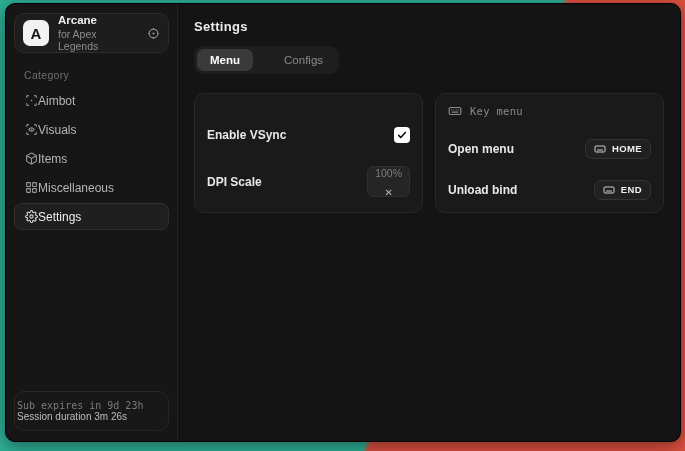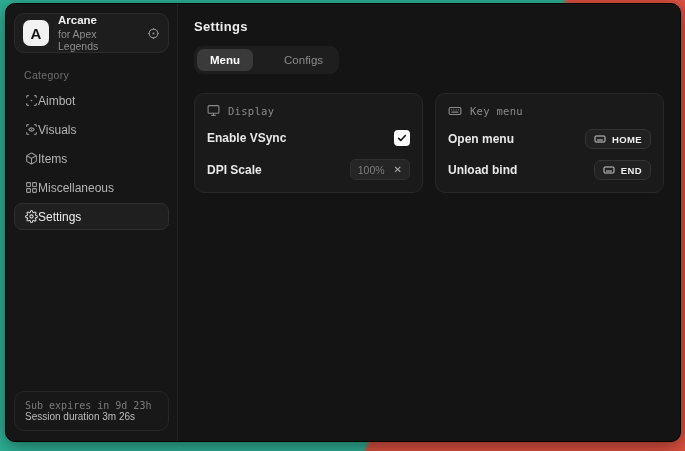--- a/index.html
+++ b/index.html
@@ -41,21 +41,21 @@
     display:flex; align-items:center; height:27px;
     padding:0 10px; border-radius:8px; border:1px solid transparent;
     color:#b5b5b5; font-size:12px; cursor:pointer;
   }
   .nav-item .icon{ display:flex; color:#9a9a9a; }
   .nav-item.active{ background:#1f1f1f; border-color:#2f2f2f; color:#ededed; }
   .nav-item.active .icon{ color:#d8d8d8; }
   .spacer{ flex:1; }
   .footer-card{
     border:1px solid #272727; border-radius:10px; background:#181818;
-    padding:8px 10px;
+    padding:8px 2px;
   }
   .sub-line{ font-family:"DejaVu Sans Mono", monospace; font-size:10px; color:#7c7c7c; }
   .dur-line{ font-size:10px; color:#bdbdbd; }
   
   .main{ flex:1; background:#141414; padding:15px 16px; }
   .page-title{ color:#ededed; font-size:13px; font-weight:bold; letter-spacing:.3px; }
   .tabs{
     display:inline-flex; gap:18px; background:#1e1e1e; border-radius:9px;
     padding:3px; margin-top:12px;
   }
@@ -68,36 +68,36 @@
     flex:1; background:#1a1a1a; border:1px solid #282828; border-radius:10px;
     padding:10px 12px 12px 12px;
   }
   .card-head{
     display:flex; align-items:center; gap:8px; color:#8a8a8a;
   }
   .card-head .icon{ display:flex; color:#8a8a8a; }
   .card-title{ font-family:"DejaVu Sans Mono", monospace; font-size:10.5px; letter-spacing:.3px; }
   .row{
     display:flex; align-items:center; justify-content:space-between;
-    margin-top:11px; min-height:20px;
+    margin-top:21px; min-height:20px;
   }
   .row-label{ color:#e8e8e8; font-size:12px; font-weight:bold; }
   .checkbox{
     width:16px; height:16px; background:#ffffff; border-radius:4px;
     display:flex; align-items:center; justify-content:center; cursor:pointer;
   }
   .checkbox svg{ display:block; }
   .inputbox{
     display:flex; align-items:center; background:#252525; border:1px solid #303030;
-    border-radius:6px; height:21px; padding:0 7px; gap:9px; cursor:text;
+    border-radius:6px; height:31px; padding:0 7px; gap:9px; cursor:text;flex-direction:column;
   }
   .input-value{ color:#7d7d7d; font-size:10.5px; }
   .input-clear{ color:#b3b3b3; font-size:10px; cursor:pointer; line-height:1; }
   .keybind{
-    display:flex; align-items:center; gap:6px; background:#212121;
+    display:flex; align-items:flex-start; gap:6px; background:#212121;
     border:1px solid #343434; border-radius:7px; padding:3px 8px; cursor:pointer;
   }
   .keybind .icon{ display:flex; color:#cfcfcf; }
   .key-label{ color:#f0f0f0; font-size:9.5px; font-weight:bold; letter-spacing:.4px; }
 </style>
 </head>
 <body>
 
 <div class="window">
 
@@ -183,29 +183,20 @@
     <div class="page-title">Settings</div>
 
     <div class="tabs">
       <div class="tab active">Menu</div>
       <div class="tab">Configs</div>
     </div>
 
     <div class="cards">
 
       <section class="card">
-        <div class="card-head">
-          <span class="icon">
-            <svg width="13" height="13" viewBox="0 0 24 24" fill="none" stroke="currentColor" stroke-width="2">
-                <rect x="2" y="3" width="20" height="14" rx="2"></rect>
-                <path d="M8 21h8M12 17v4"></path>
-              </svg>
-          </span>
-          <span class="card-title">Display</span>
-        </div>
         <div class="row">
           <span class="row-label">Enable VSync</span>
           <span class="checkbox">
             <svg width="10" height="10" viewBox="0 0 24 24" fill="none" stroke="#161616" stroke-width="4" stroke-linecap="round" stroke-linejoin="round">
                 <polyline points="4 13 9 18 20 6"></polyline>
               </svg>
           </span>
         </div>
         <div class="row">
           <span class="row-label">DPI Scale</span>

